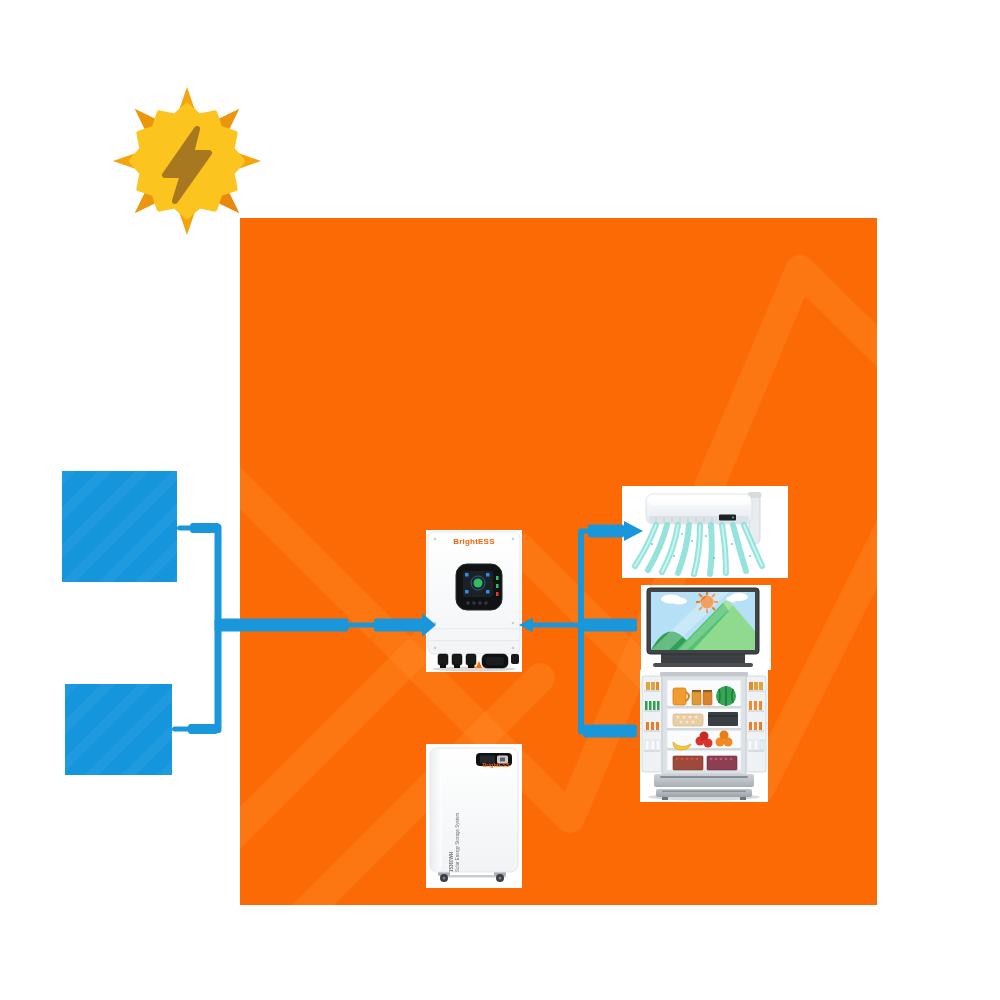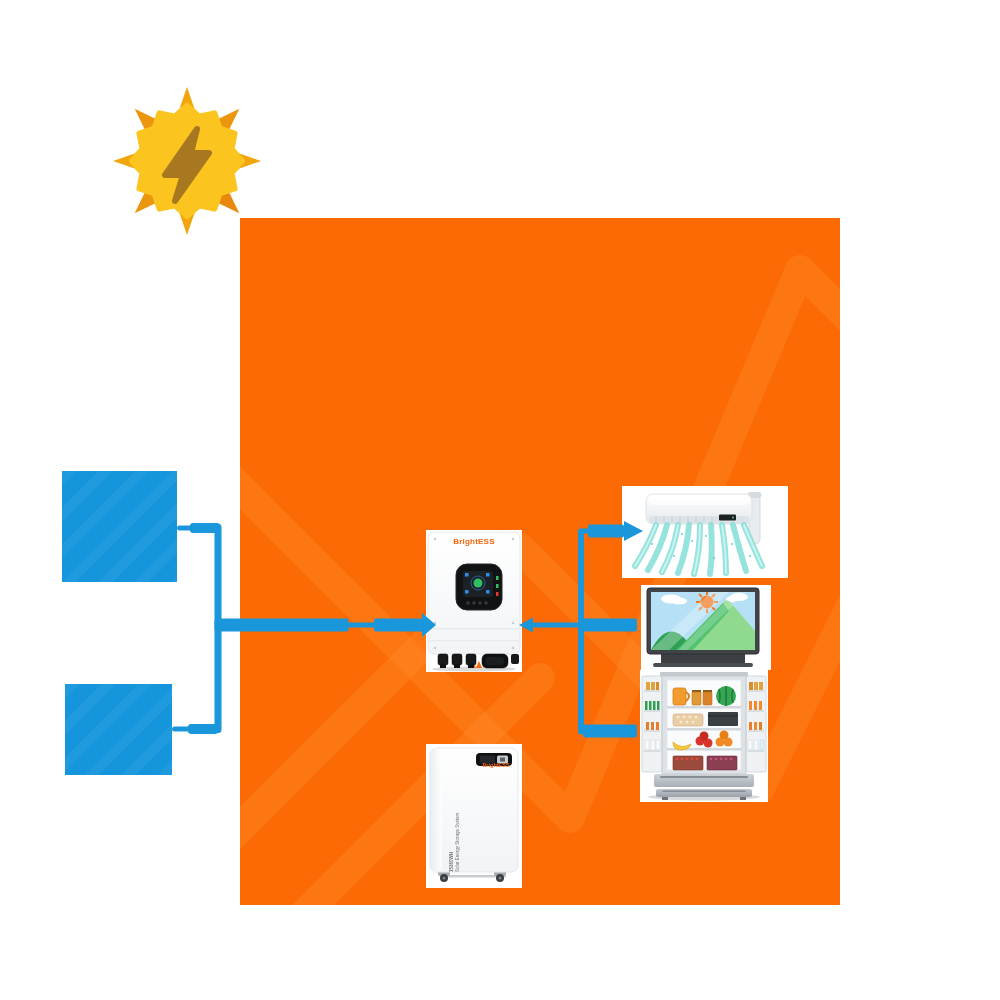--- a/index.html
+++ b/index.html
@@ -1,16 +1,16 @@
 <!DOCTYPE html>
 <html><head>
 <meta charset="utf-8">
 <style>
   html,body{margin:0;padding:0;background:#fff;font-family:"Liberation Sans",sans-serif;}
-  .canvas{position:relative;width:840px;height:1000px;background:#fff;overflow:hidden;}
+  .canvas{position:relative;width:840px;height:1000px;background:#fff;overflow:hidden;padding-left:37px;}
   .abs{position:absolute;}
   
   .panel{left:240px;top:218px;width:700px;height:687px;background:#FB6A04;}
   .panel svg{display:block;}
   
   .sun{left:107px;top:81px;width:160px;height:160px;}
   
   .bluebox{background:#1495DC;background-image:repeating-linear-gradient(135deg,rgba(255,255,255,0.05) 0 10px,rgba(255,255,255,0) 10px 26px);}
   .bluebox1{left:62px;top:471px;width:115px;height:111px;}
   .bluebox2{left:65px;top:684px;width:107px;height:91px;}

